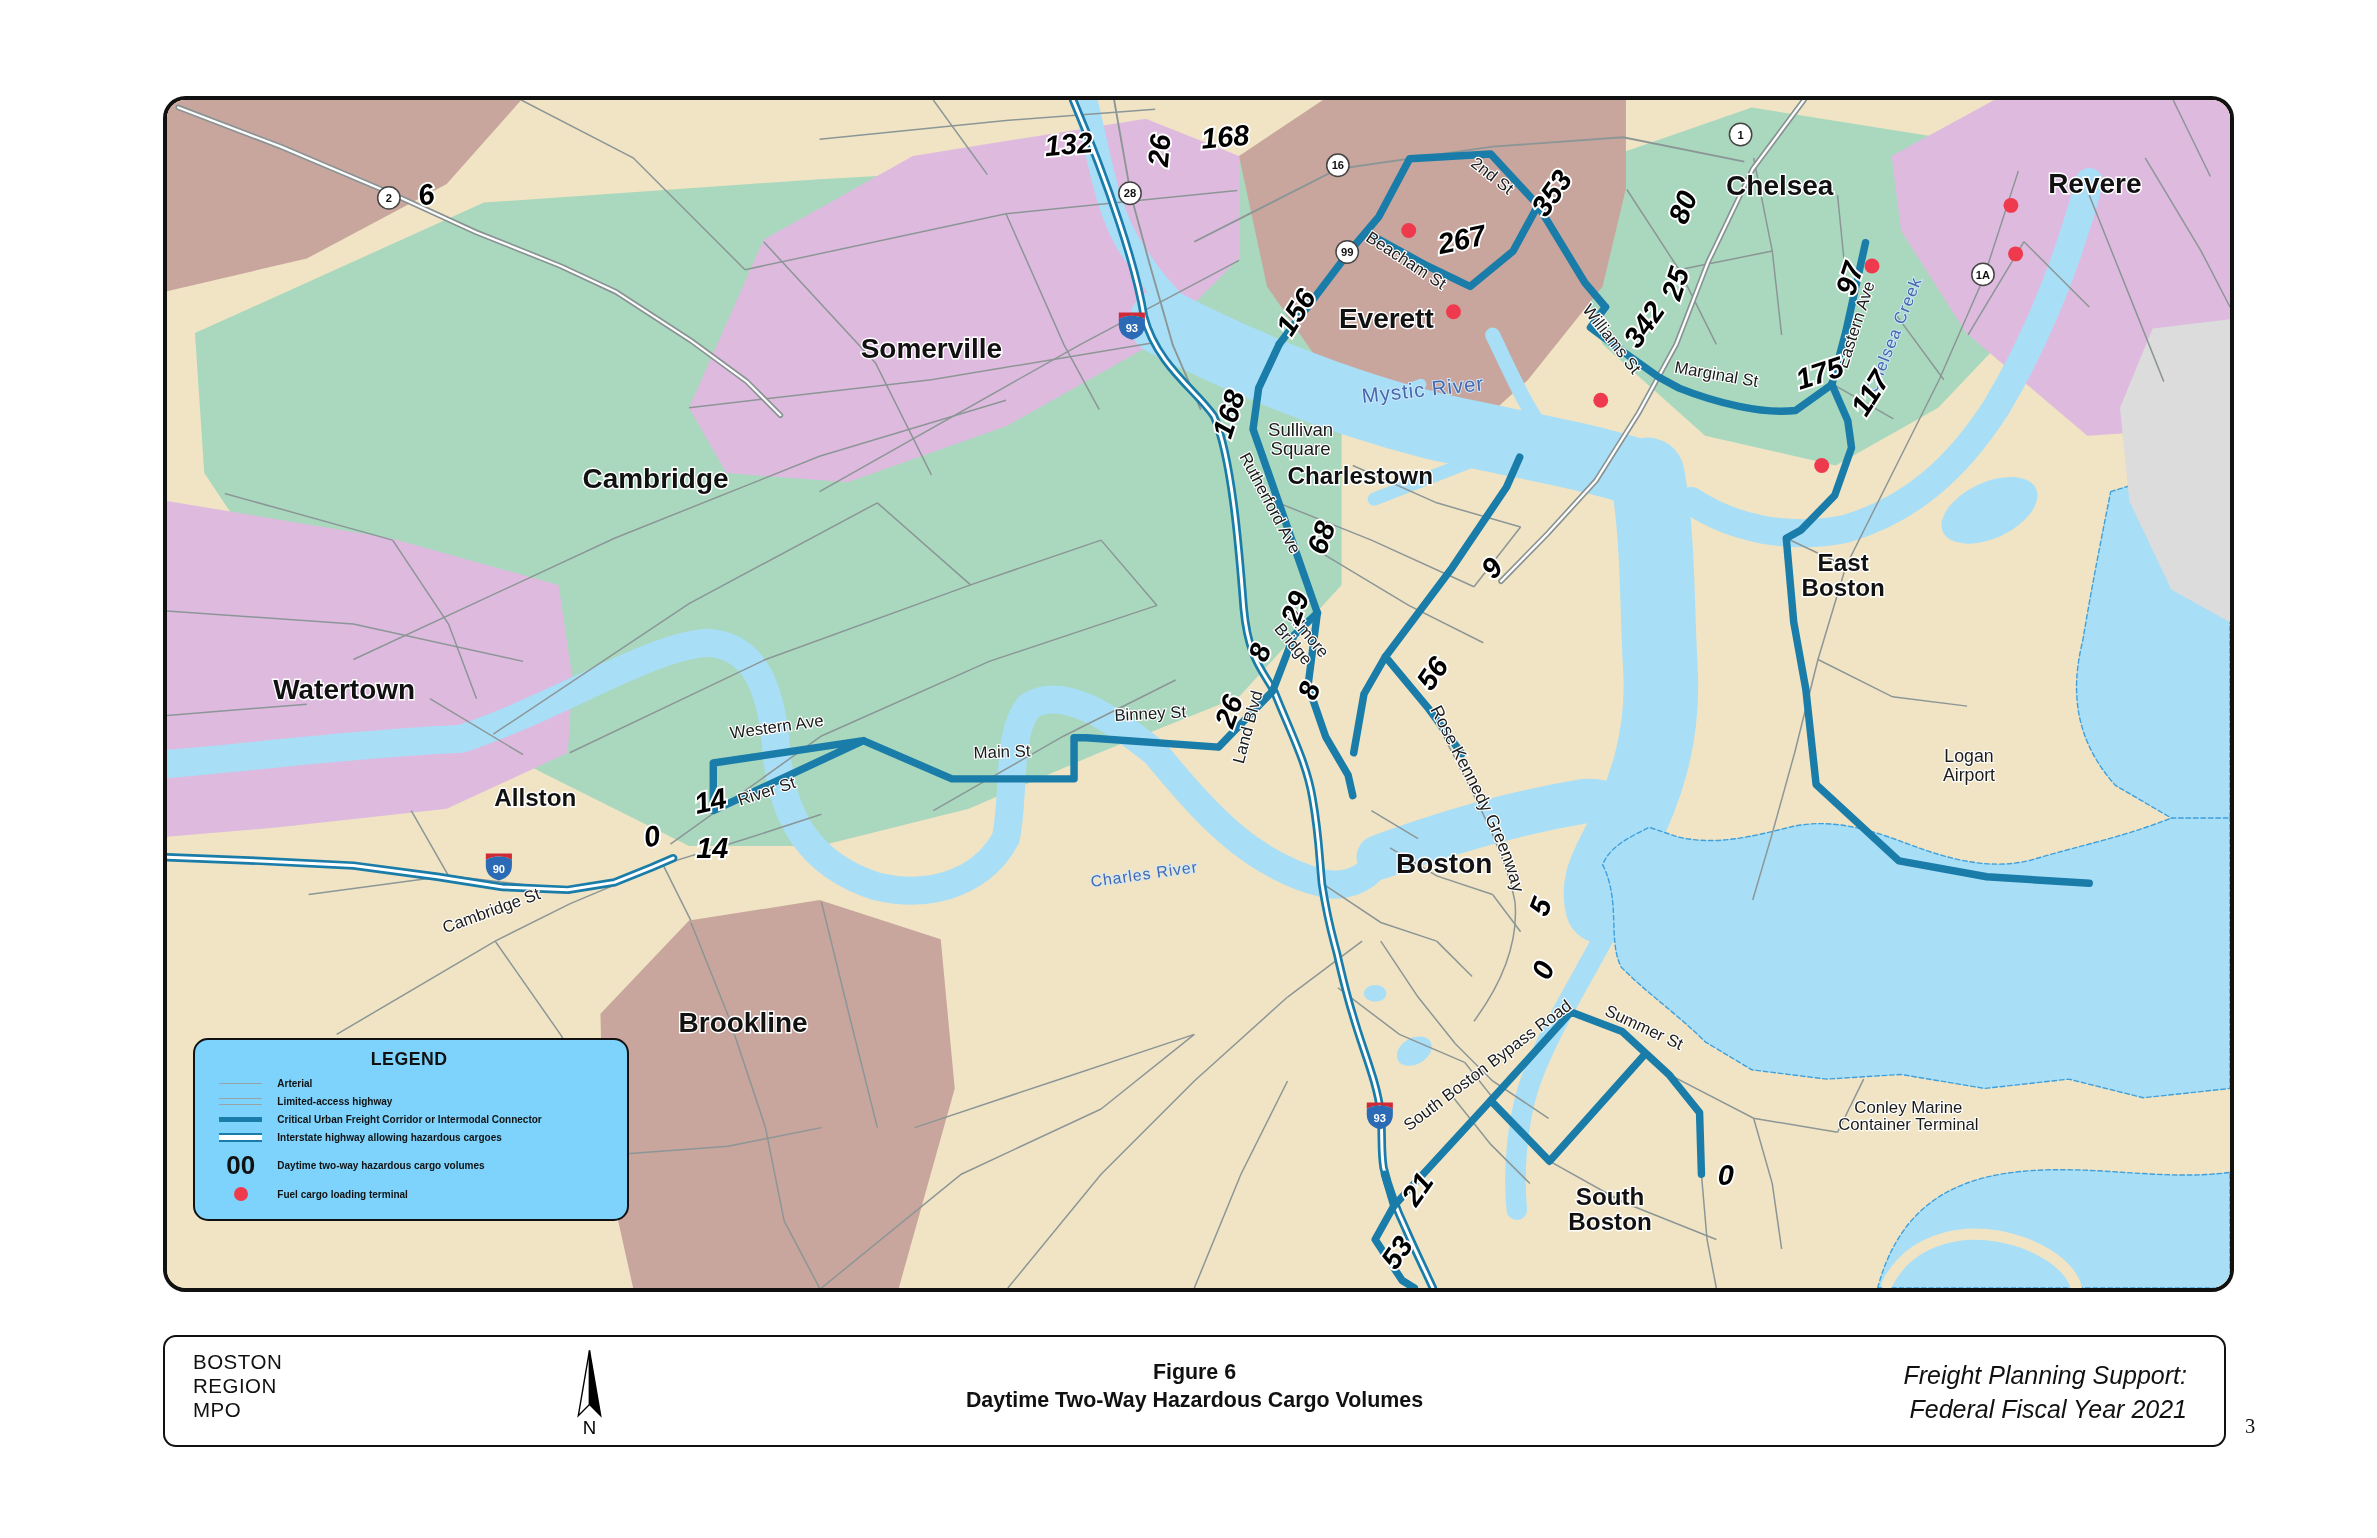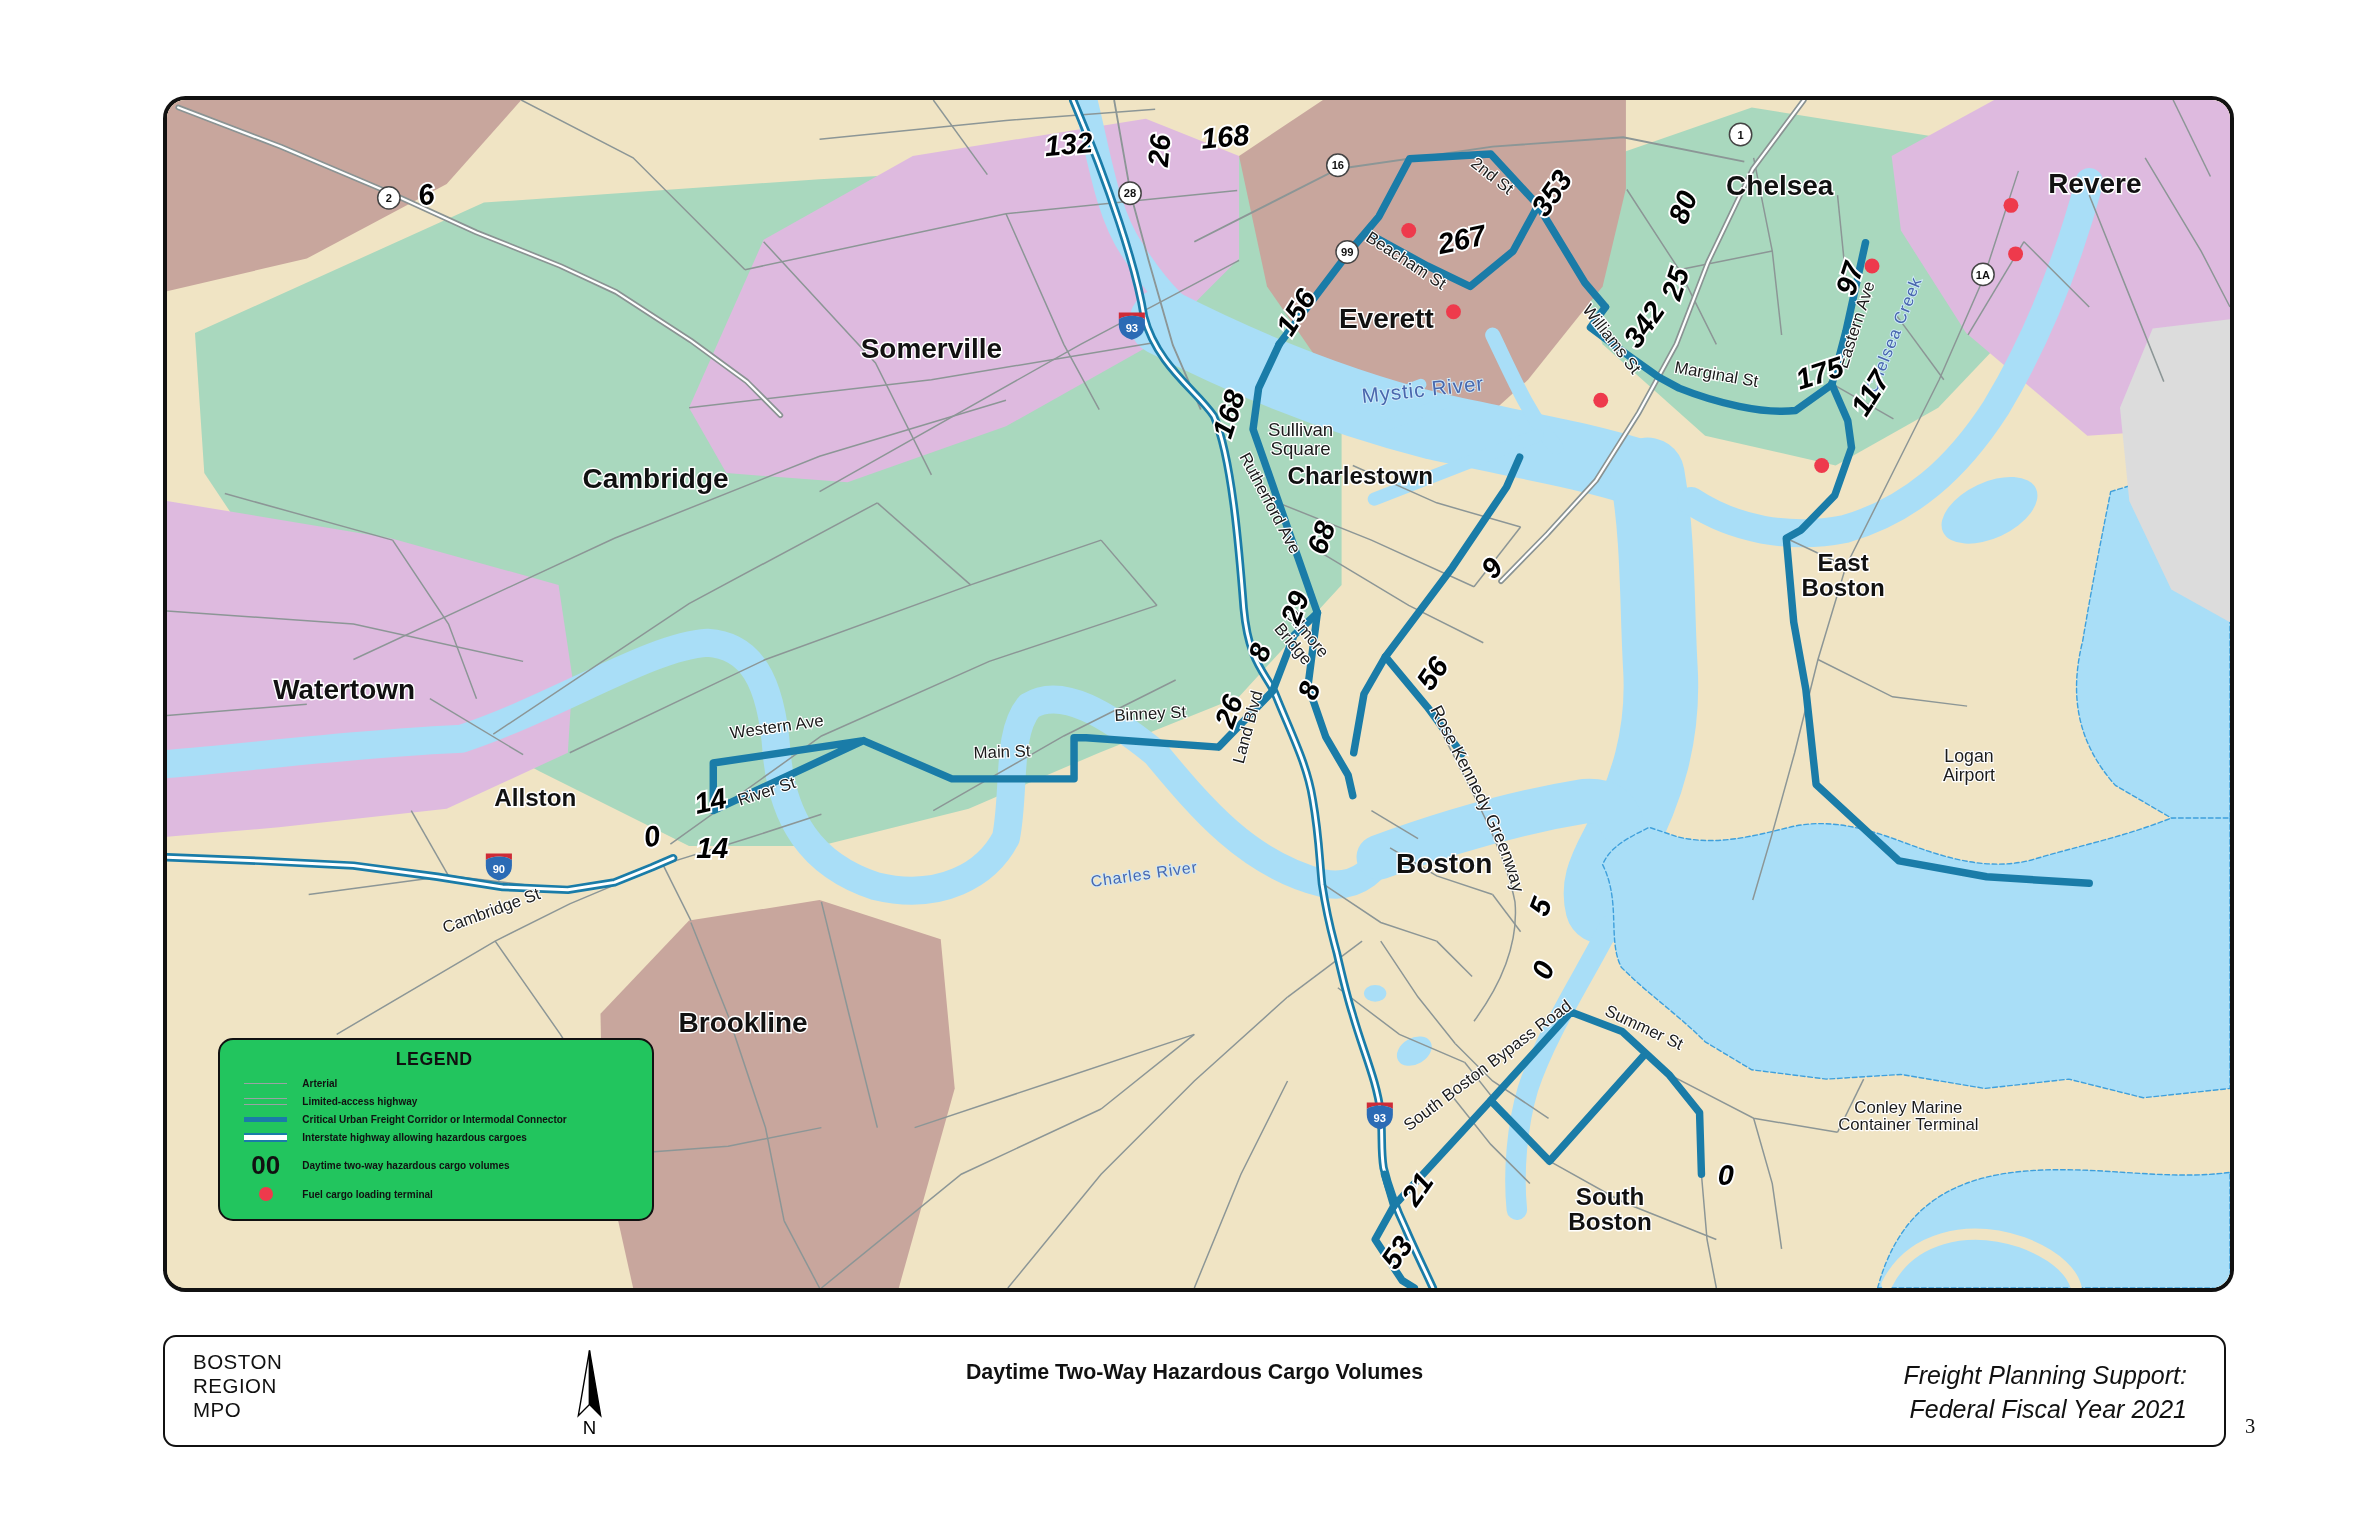--- a/index.html
+++ b/index.html
@@ -1,20 +1,20 @@
 <!DOCTYPE html>
 <html style="font-size:15px"><head>
 <meta charset="utf-8">
 <style>
   html,body{margin:0;padding:0;background:#fff;}
   .page{position:relative;width:2377px;height:1538px;background:#fff;font-family:"Liberation Sans",sans-serif;overflow:hidden;}
   .map-frame{position:absolute;left:163px;top:96px;width:2063px;height:1188px;border:4.7px solid #111;border-radius:22.4px;overflow:hidden;background:#F0E4C4;}
   .map-frame svg{display:block;width:100%;height:100%;}
   
-  .legend{position:absolute;left:26px;top:938px;width:436px;border:2.8px solid #111;border-radius:15px;background:#22c55e;padding:9.3px 13px 11.2px 9.3px;box-sizing:border-box;margin-left:25px;}
+  .legend{position:absolute;left:26px;top:938px;width:436px;border:2.8px solid #111;border-radius:15px;background:#7dd3fc;padding:9.3px 13px 11.2px 9.3px;box-sizing:border-box;}
   .legend-title{text-align:center;font-weight:bold;font-size:17.7px;letter-spacing:0.5px;margin-bottom:7.5px;color:#111;}
   .legend-row{display:flex;align-items:center;margin:6.5px 0;}
   .legend-sym{width:73px;flex:0 0 73px;display:flex;justify-content:center;align-items:center;}
   .legend-label{font-size:10px;font-weight:bold;color:#111;line-height:1.15;}
   .sym-arterial{width:43px;height:0;border-top:1.9px solid #9aa3a3;}
   .sym-limited{width:43px;height:4.7px;border-top:1.9px solid #9aa3a3;border-bottom:1.9px solid #9aa3a3;}
   .sym-corridor{width:43px;height:5.6px;background:#1A7CA8;}
   .sym-interstate{width:43px;height:8.4px;border-top:2.8px solid #1A7CA8;border-bottom:2.8px solid #1A7CA8;background:#fff;box-sizing:border-box;}
   .sym-volume{font-size:26px;font-weight:bold;color:#111;}
   .sym-terminal{width:14px;height:14px;border-radius:50%;background:#EE3A4C;}
@@ -344,20 +344,21 @@
       <div>MPO</div>
     </div>
     <div class="north">
       <svg width="43" height="97" viewBox="-23 -60 46 104">
         <path d="M0,-52 L-12,18 L0,6 Z" fill="#ffffff" stroke="#000" stroke-width="1.5"></path>
         <path d="M0,-52 L12,18 L0,6 Z" fill="#000000" stroke="#000" stroke-width="1.5"></path>
         <text x="0" y="38" text-anchor="middle" font-size="20" fill="#000">N</text>
       </svg>
     </div>
     <div class="fig-title">
+      <div>Figure 6</div>
       <div>Daytime Two-Way Hazardous Cargo Volumes</div>
     </div>
     <div class="support">
       <div>Freight Planning Support:</div>
       <div>Federal Fiscal Year 2021</div>
     </div>
   </div>
 
   <div class="page-num">3</div>
 </div>

